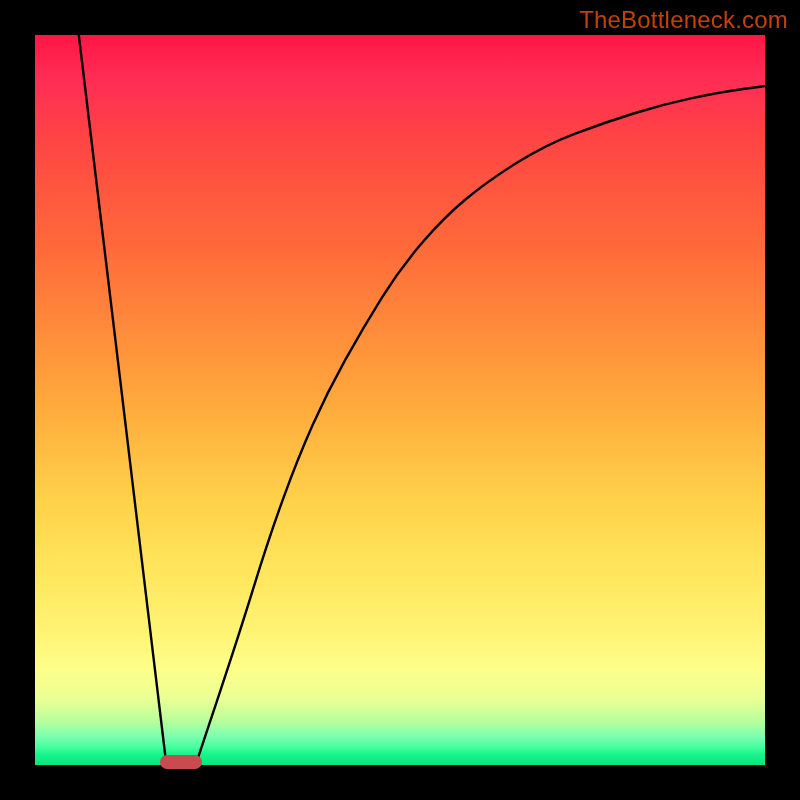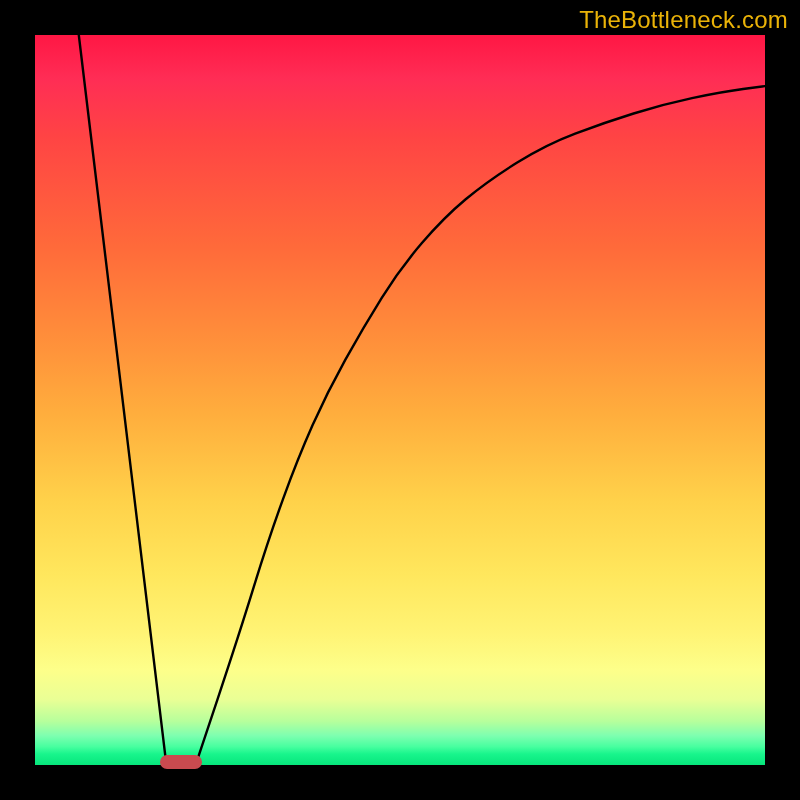--- a/index.html
+++ b/index.html
@@ -41,21 +41,21 @@
       #7dffb0 96%,
       #47ff9f 97.5%,
       #18f58c 98.5%,
       #07e67c 100%
     );
   }
   .watermark {
     position: absolute;
     top: 6px;
     right: 12px;
-    color: #eab308;
+    color: #c2410c;
     font-size: 24px;
     letter-spacing: 0.2px;
     user-select: none;
   }
   svg.curves {
     position: absolute;
     left: 0;
     top: 0;
     width: 730px;
     height: 730px;

